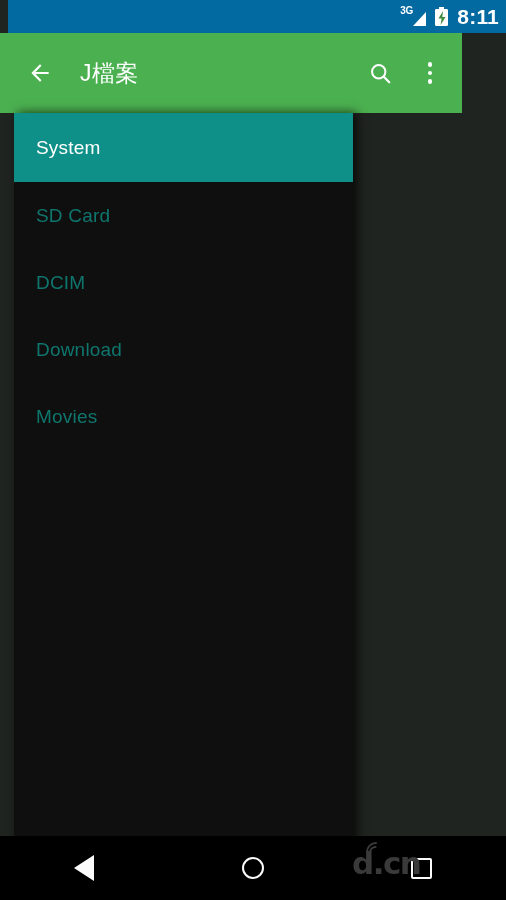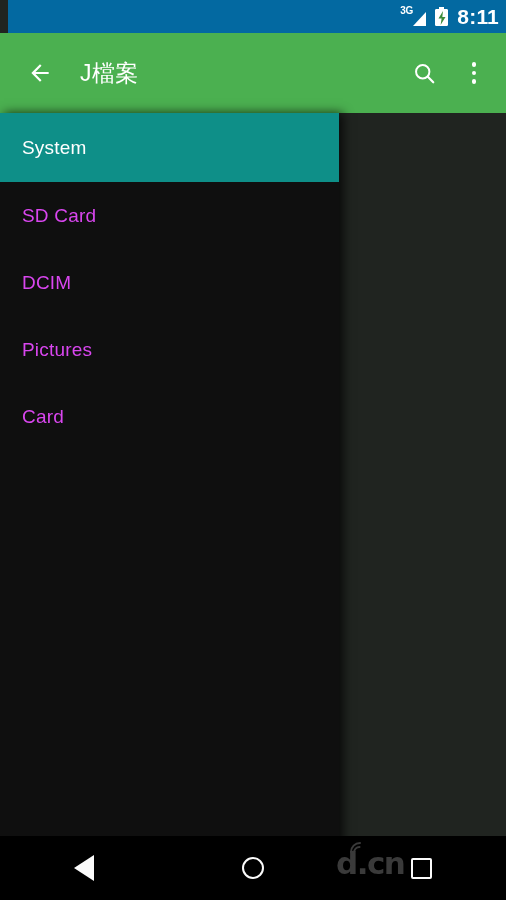--- a/index.html
+++ b/index.html
@@ -40,21 +40,21 @@
     position:absolute; left:4px; top:0px; width:5px; height:2.5px; background:#ffffff;
   }
   .batt svg { position:absolute; left:1.5px; top:3.5px; }
   .clock {
     font-size:21px; color:#ffffff; font-weight:bold; letter-spacing:0.2px;
     line-height:17px; padding-bottom:1px;
   }
 
   
   .appbar {
-    position:absolute; top:33px; left:0; width:506px; height:80px;
+    position:absolute; top:33px; left:0; width:462px; height:80px;
     background:#4bb050;
     display:flex; align-items:center;text-align:center;
   }
   .back-btn {
     width:56px; height:56px; margin-left:12px;
     display:flex; align-items:center; justify-content:center;
     cursor:pointer;
   }
   .title {
     font-size:23px; color:#ffffff; margin-left:12px; letter-spacing:0.4px;
@@ -71,34 +71,34 @@
   .dots i { display:block; width:4.5px; height:4.5px; border-radius:50%; background:#ffffff; }
 
   
   .content {
     position:absolute; top:113px; left:0; width:506px; height:723px;
     background:#202420;
   }
 
   
   .drawer {
-    position:absolute; top:113px; left:0; width:339px; height:741px;
+    position:absolute; top:113px; left:14px; width:339px; height:741px;
     background:#0f0f0f;
     box-shadow:4px 0 10px rgba(0,0,0,0.75);
     overflow:hidden;
   }
   .drawer-list { padding-top:0px; }
   .drawer-item {
     height:67px; display:flex; align-items:center;
     padding-left:22px; cursor:pointer;
   }
   .drawer-item:first-child { height:69px; }
   .drawer-item.active { background:#0e8f88; }
   .drawer-item .label {
-    font-size:19px; color:#d946ef; letter-spacing:0.2px; font-weight:400;
+    font-size:19px; color:#0f766e; letter-spacing:0.2px; font-weight:400;
   }
   .drawer-item.active .label { color:#ffffff; }
 
   
   .navbar {
     position:absolute; left:0; top:836px; width:506px; height:64px;
     background:#000000;
     display:flex; align-items:center;
   }
   .nav-btn {
@@ -106,21 +106,21 @@
     cursor:pointer;
   }
   .nav-back { width:0; height:0;
     border-top:13px solid transparent; border-bottom:13px solid transparent;
     border-right:20px solid #fbfbfb; }
   .nav-home { width:22px; height:22px; border:2.6px solid #fbfbfb; border-radius:50%; }
   .nav-recent { width:21px; height:21px; border:2.6px solid #fbfbfb; border-radius:2px; }
 
   
   .watermark {
-    position:absolute; left:336px; top:848px;
+    position:absolute; left:352px; top:848px;
     display:flex; align-items:flex-end; gap:2px;
     pointer-events:none; user-select:none;
   }
   .wm-dcn {
     font-size:31px; font-weight:bold; color:#3a3a3a;
     letter-spacing:-1.5px; line-height:31px;
     font-family:"DejaVu Sans", sans-serif;
   }
   .wm-cn {
     font-size:25px; font-weight:bold; color:#3a3a3a;
@@ -182,24 +182,24 @@
       <div class="drawer-item active">
         <span class="label">System</span>
       </div>
       <div class="drawer-item">
         <span class="label">SD Card</span>
       </div>
       <div class="drawer-item">
         <span class="label">DCIM</span>
       </div>
       <div class="drawer-item">
-        <span class="label">Pictures</span>
-      </div>
-      <div class="drawer-item">
-        <span class="label">Card</span>
+        <span class="label">Download</span>
+      </div>
+      <div class="drawer-item">
+        <span class="label">Movies</span>
       </div>
 
     </div>
   </div>
 
   <div class="navbar">
     <div class="nav-btn">
       <span class="nav-back"></span>
     </div>
     <div class="nav-btn">

